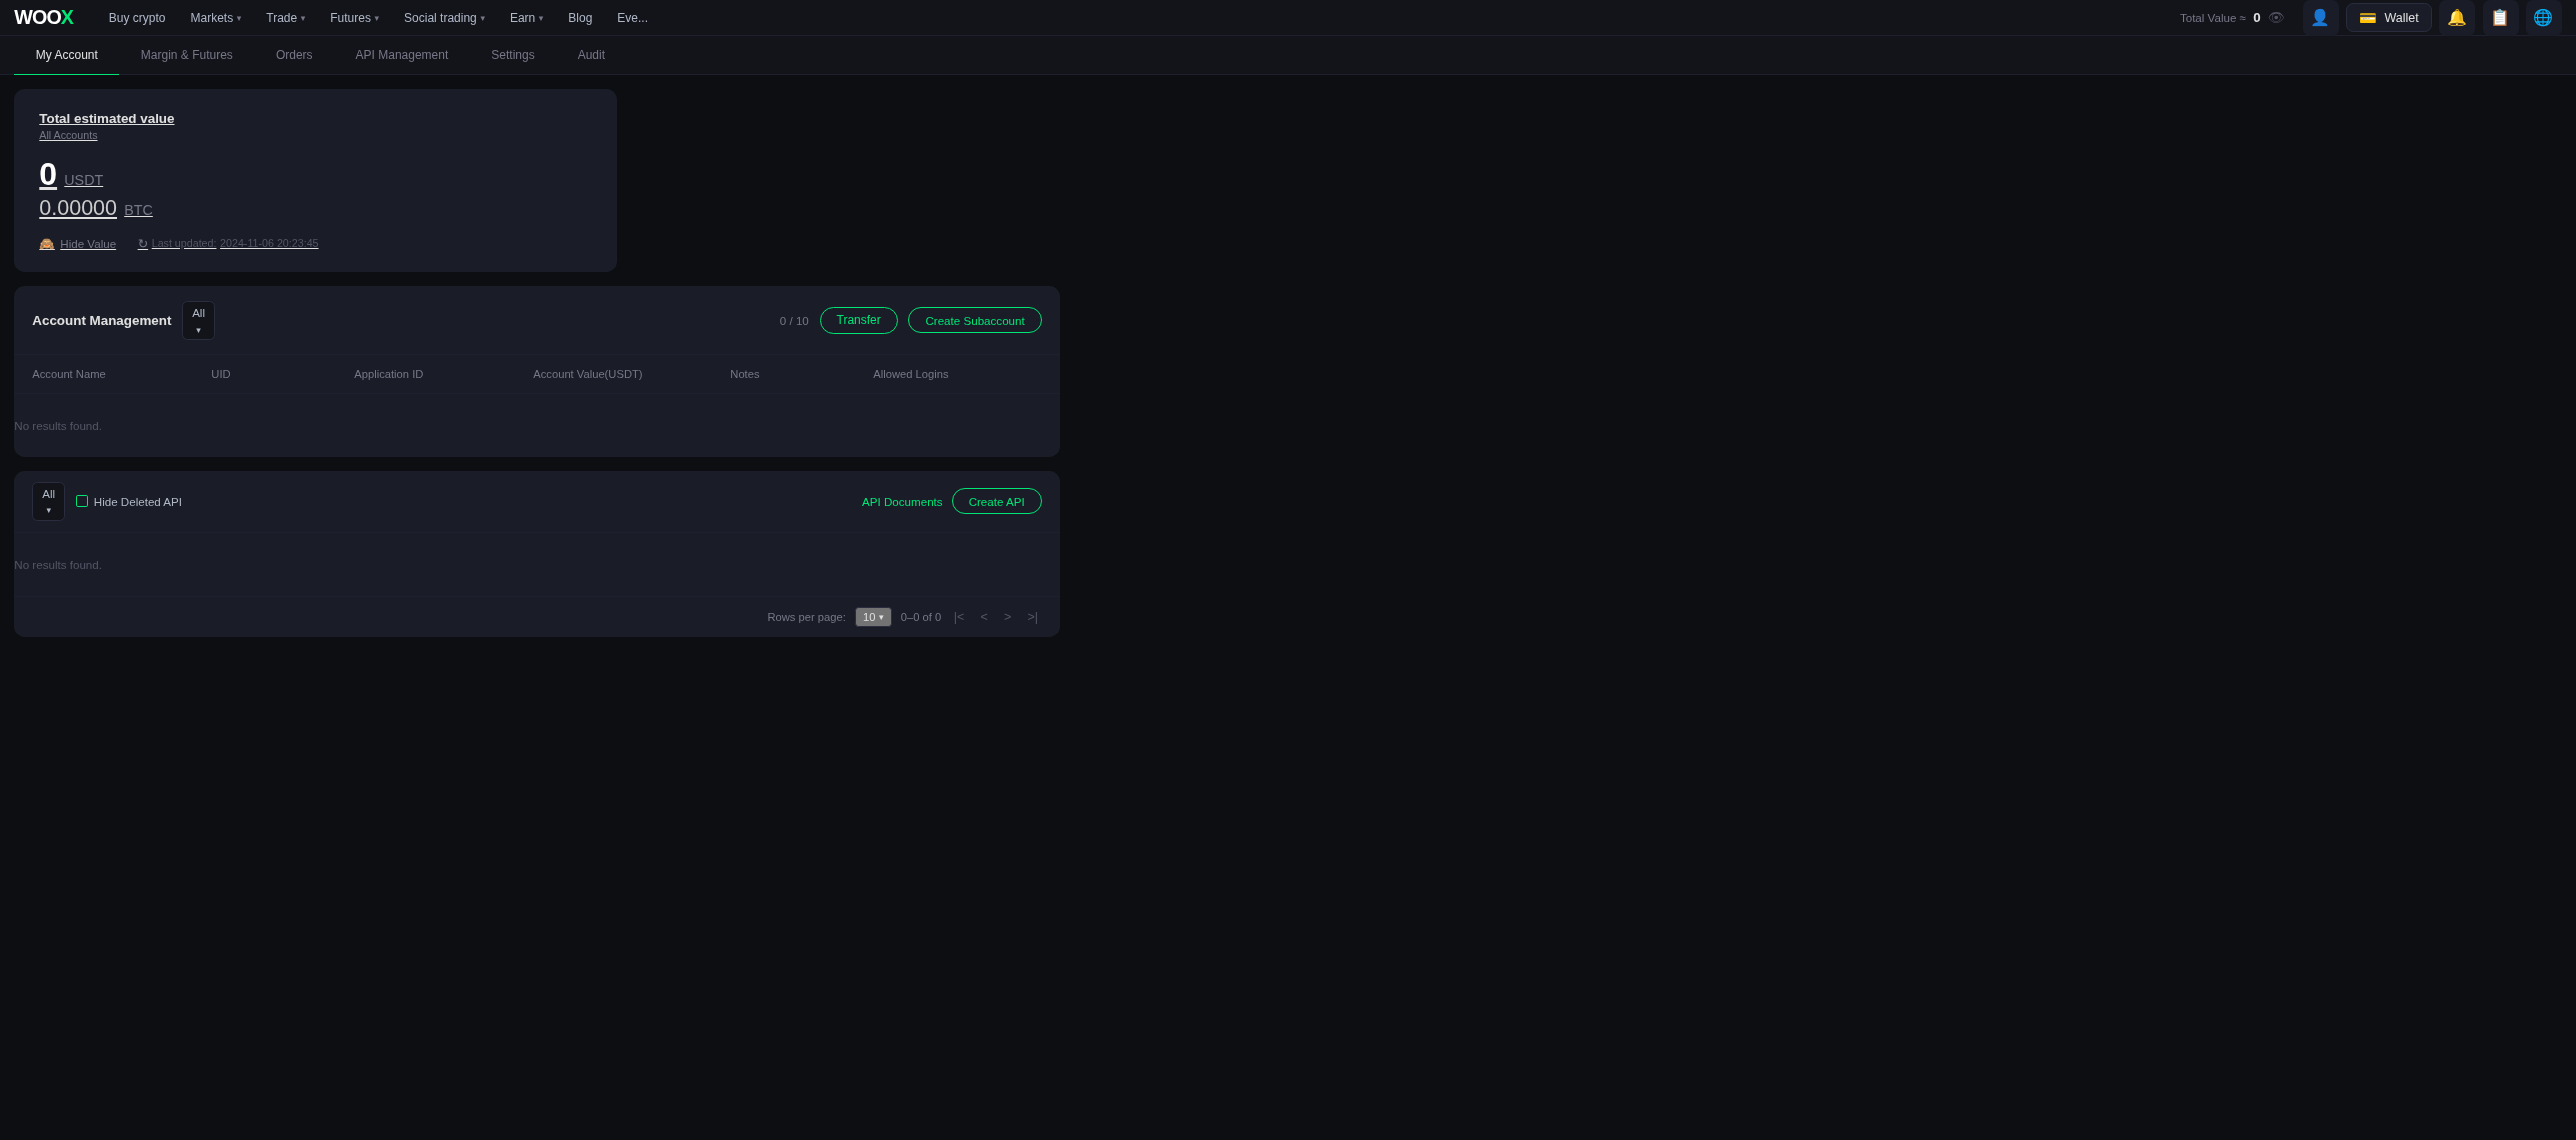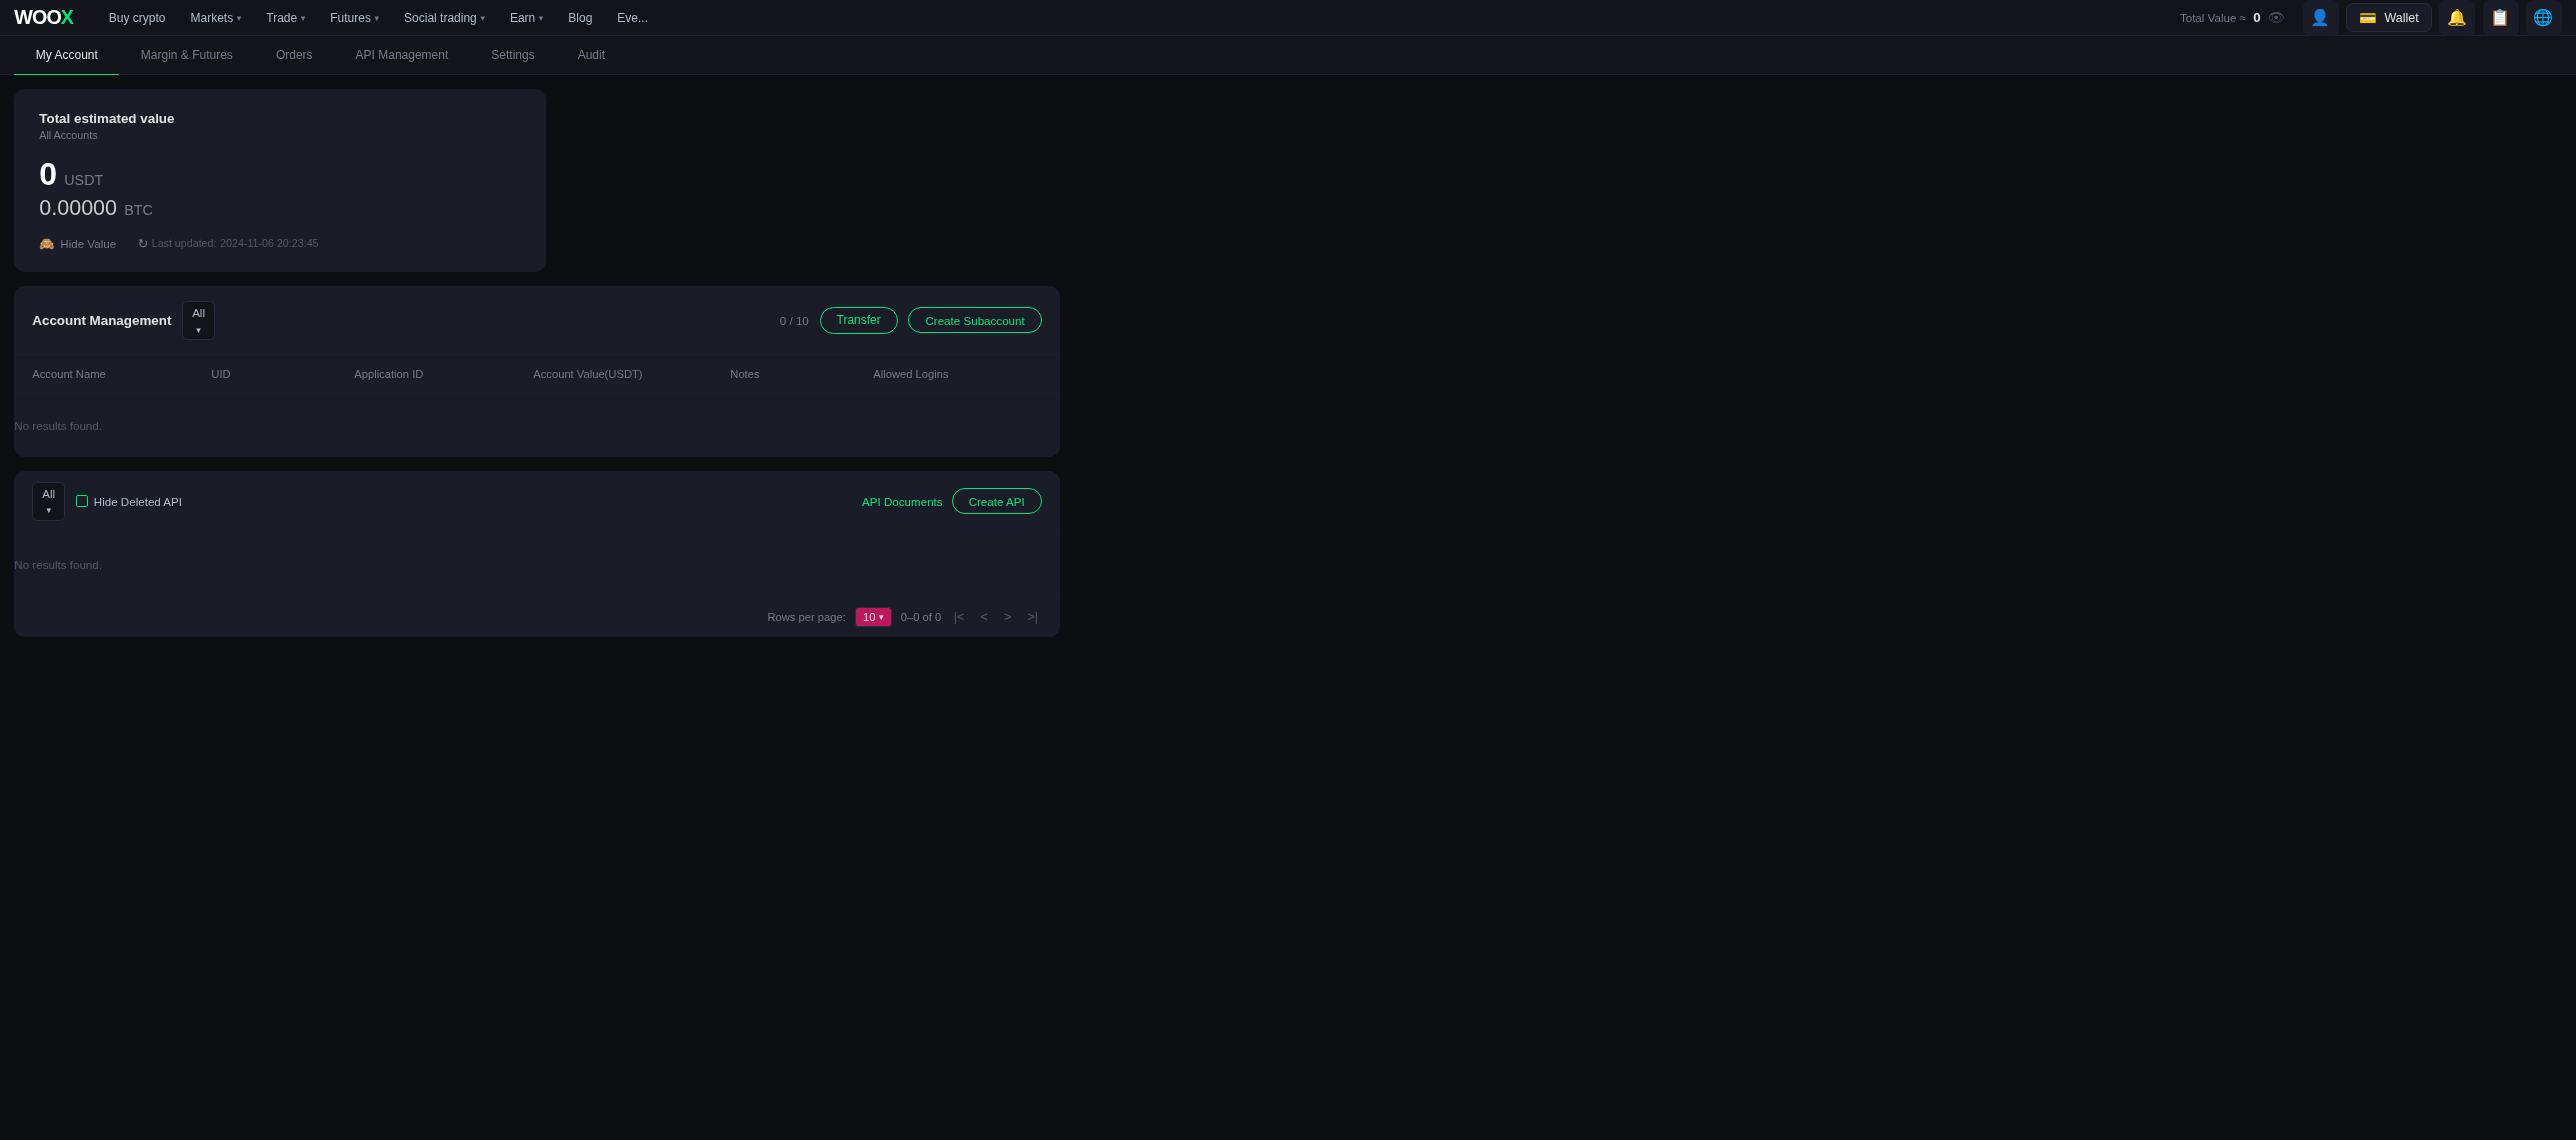--- a/index.html
+++ b/index.html
@@ -103,21 +103,22 @@
       padding: 14.3px;
       max-width: 1074px;
     }
 
     
     .value-card {
       background: #1a1d27;
       border-radius: 10.7px;
       padding: 21.5px 25px;
       margin-bottom: 14.3px;
-      width: 532px;
+      width: 603px;
+      text-decoration: underline;
     }
     .value-card-title {
       font-size: 13.4px;
       color: #e0e0e0;
       font-weight: 600;
       margin-bottom: 3.6px;
     }
     .value-card-sub {
       font-size: 10.7px;
       color: #778;
@@ -308,21 +309,21 @@
     .pagination-bar {
       display: flex;
       align-items: center;
       justify-content: flex-end;
       padding: 10.7px 18px;
       gap: 9px;
       border-top: 0.9px solid #1e2030;
     }
     .rows-label { color: #778; font-size: 11.2px; }
     .rows-select {
-      background: #be185d;
+      background: #737373;
       border: 0.9px solid #2a2d40;
       border-radius: 3.6px;
       color: #e0e0e0;
       padding: 2.7px 7.2px;
       font-size: 11.2px;
       display: flex;
       align-items: center;
       gap: 3.6px;
       cursor: pointer;
     }

